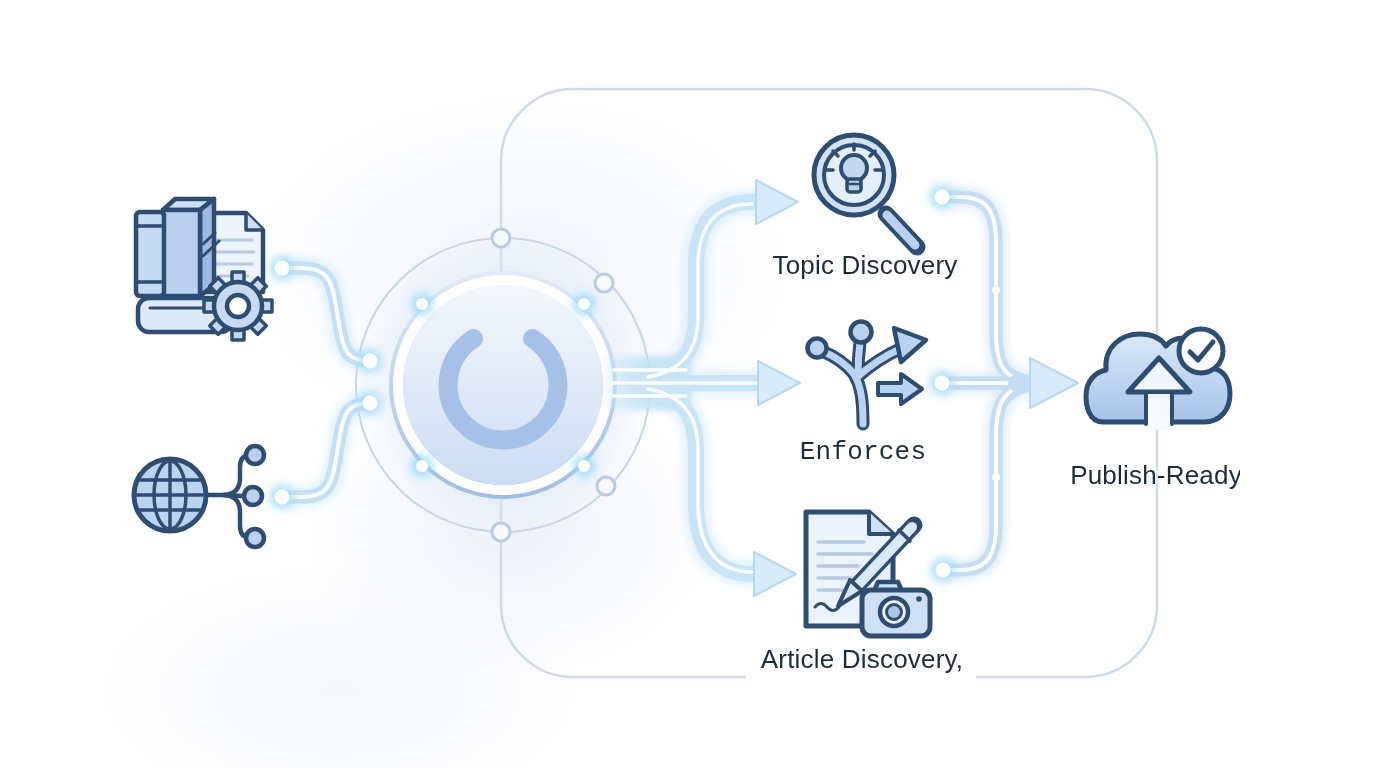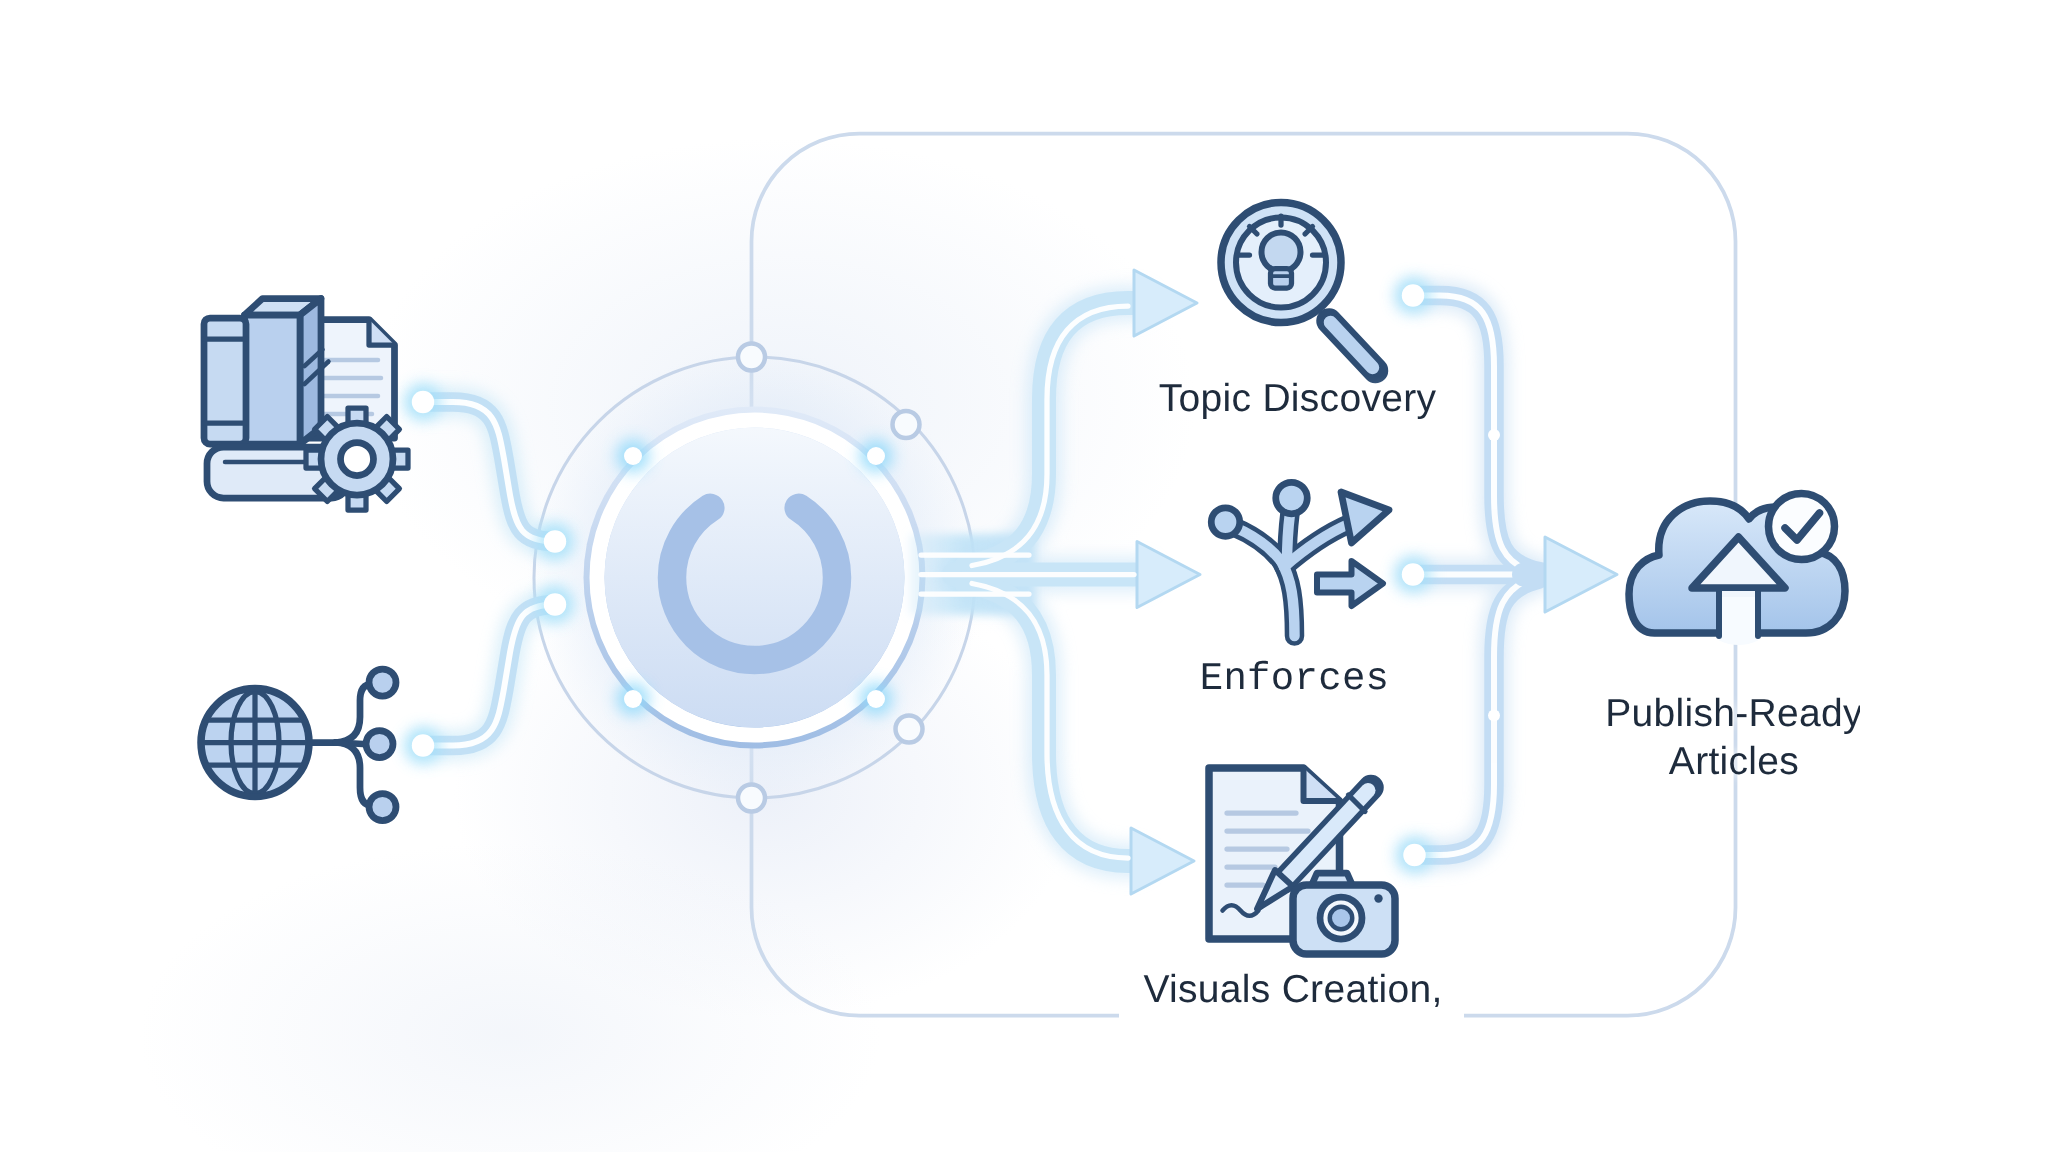--- a/index.html
+++ b/index.html
@@ -346,19 +346,18 @@
     </g>
   </svg>
 
   <div class="label" style="left:740px;top:250px;width:250px;">
     <span>Topic Discovery</span>
   </div>
   <div class="label" style="left:738px;top:437px;width:250px;font-family:Liberation Mono, monospace;">
     <span>Enforces</span>
   </div>
   <div class="label" style="left:712px;top:644px;width:300px;">
-    <span>Visuals Creation,</span>
+    <span>Article Discovery,</span>
   </div>
   <div class="label label-publish" style="left:1031px;top:431px;width:250px;margin-top:28px;">
     <span>Publish-Ready</span>
-    <span>Articles</span>
   </div>
 </div>
 
 </body></html>

